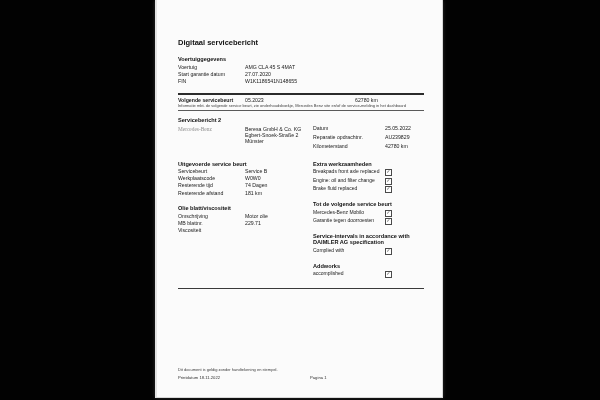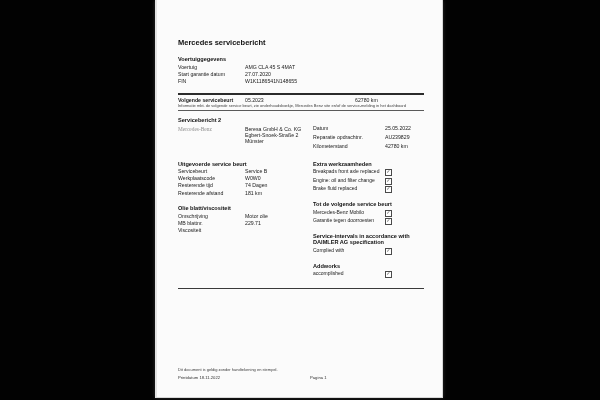--- a/index.html
+++ b/index.html
@@ -42,21 +42,21 @@
   .footer-row .pd{width:132px;flex:none;}
   .wrap-h{width:112px;}
 </style>
 </head>
 <body>
 
 <div class="canvas">
   <div class="page">
     <div class="content">
 
-      <div class="title">Mercedes servicebericht</div>
+      <div class="title">Digitaal servicebericht</div>
 
       <div class="block">
         <div class="sec-h">Voertuiggegevens</div>
         <div class="kv">
           <span class="k">Voertuig</span>
           <span class="v">AMG CLA 45 S 4MAT</span>
         </div>
         <div class="kv">
           <span class="k">Start garantie datum</span>
           <span class="v">27.07.2020</span>

